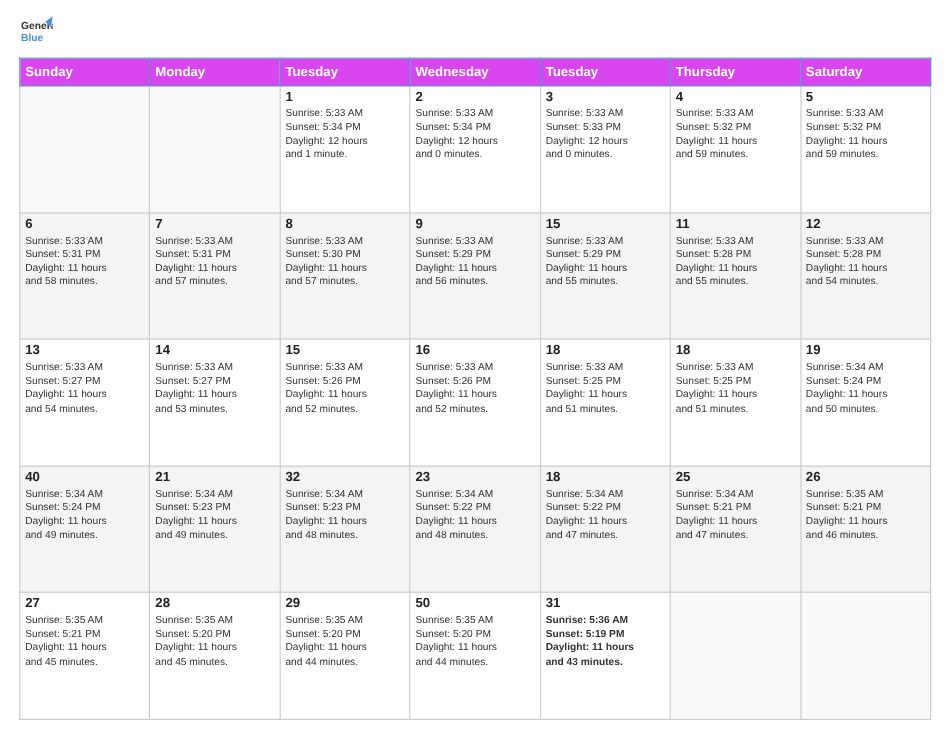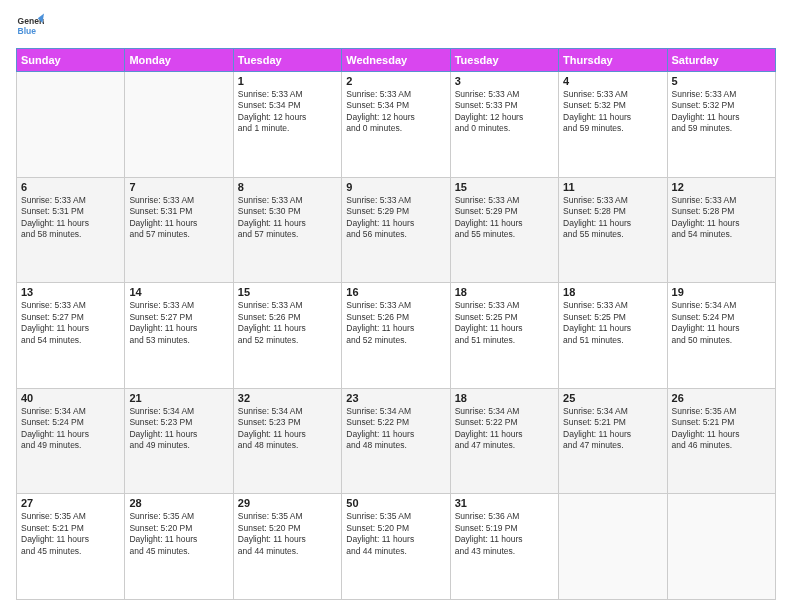--- a/index.html
+++ b/index.html
@@ -335,21 +335,21 @@
           </td>
           <td>
             <span class="day-num">50</span>
             <div class="day-info" style="white-space: pre-line;">Sunrise: 5:35 AM
 Sunset: 5:20 PM
 Daylight: 11 hours
 and 44 minutes.</div>
           </td>
           <td>
             <span class="day-num">31</span>
-            <div class="day-info" style="white-space: pre-line;">Sunrise: 5:36 AM
+            <div class="day-info" style="white-space: pre-line; font-weight: bold;">Sunrise: 5:36 AM
 Sunset: 5:19 PM
 Daylight: 11 hours
 and 43 minutes.</div>
           </td>
           <td class="empty"></td>
           <td class="empty"></td>
         </tr>
       </tbody>
   </table>
 </div>

